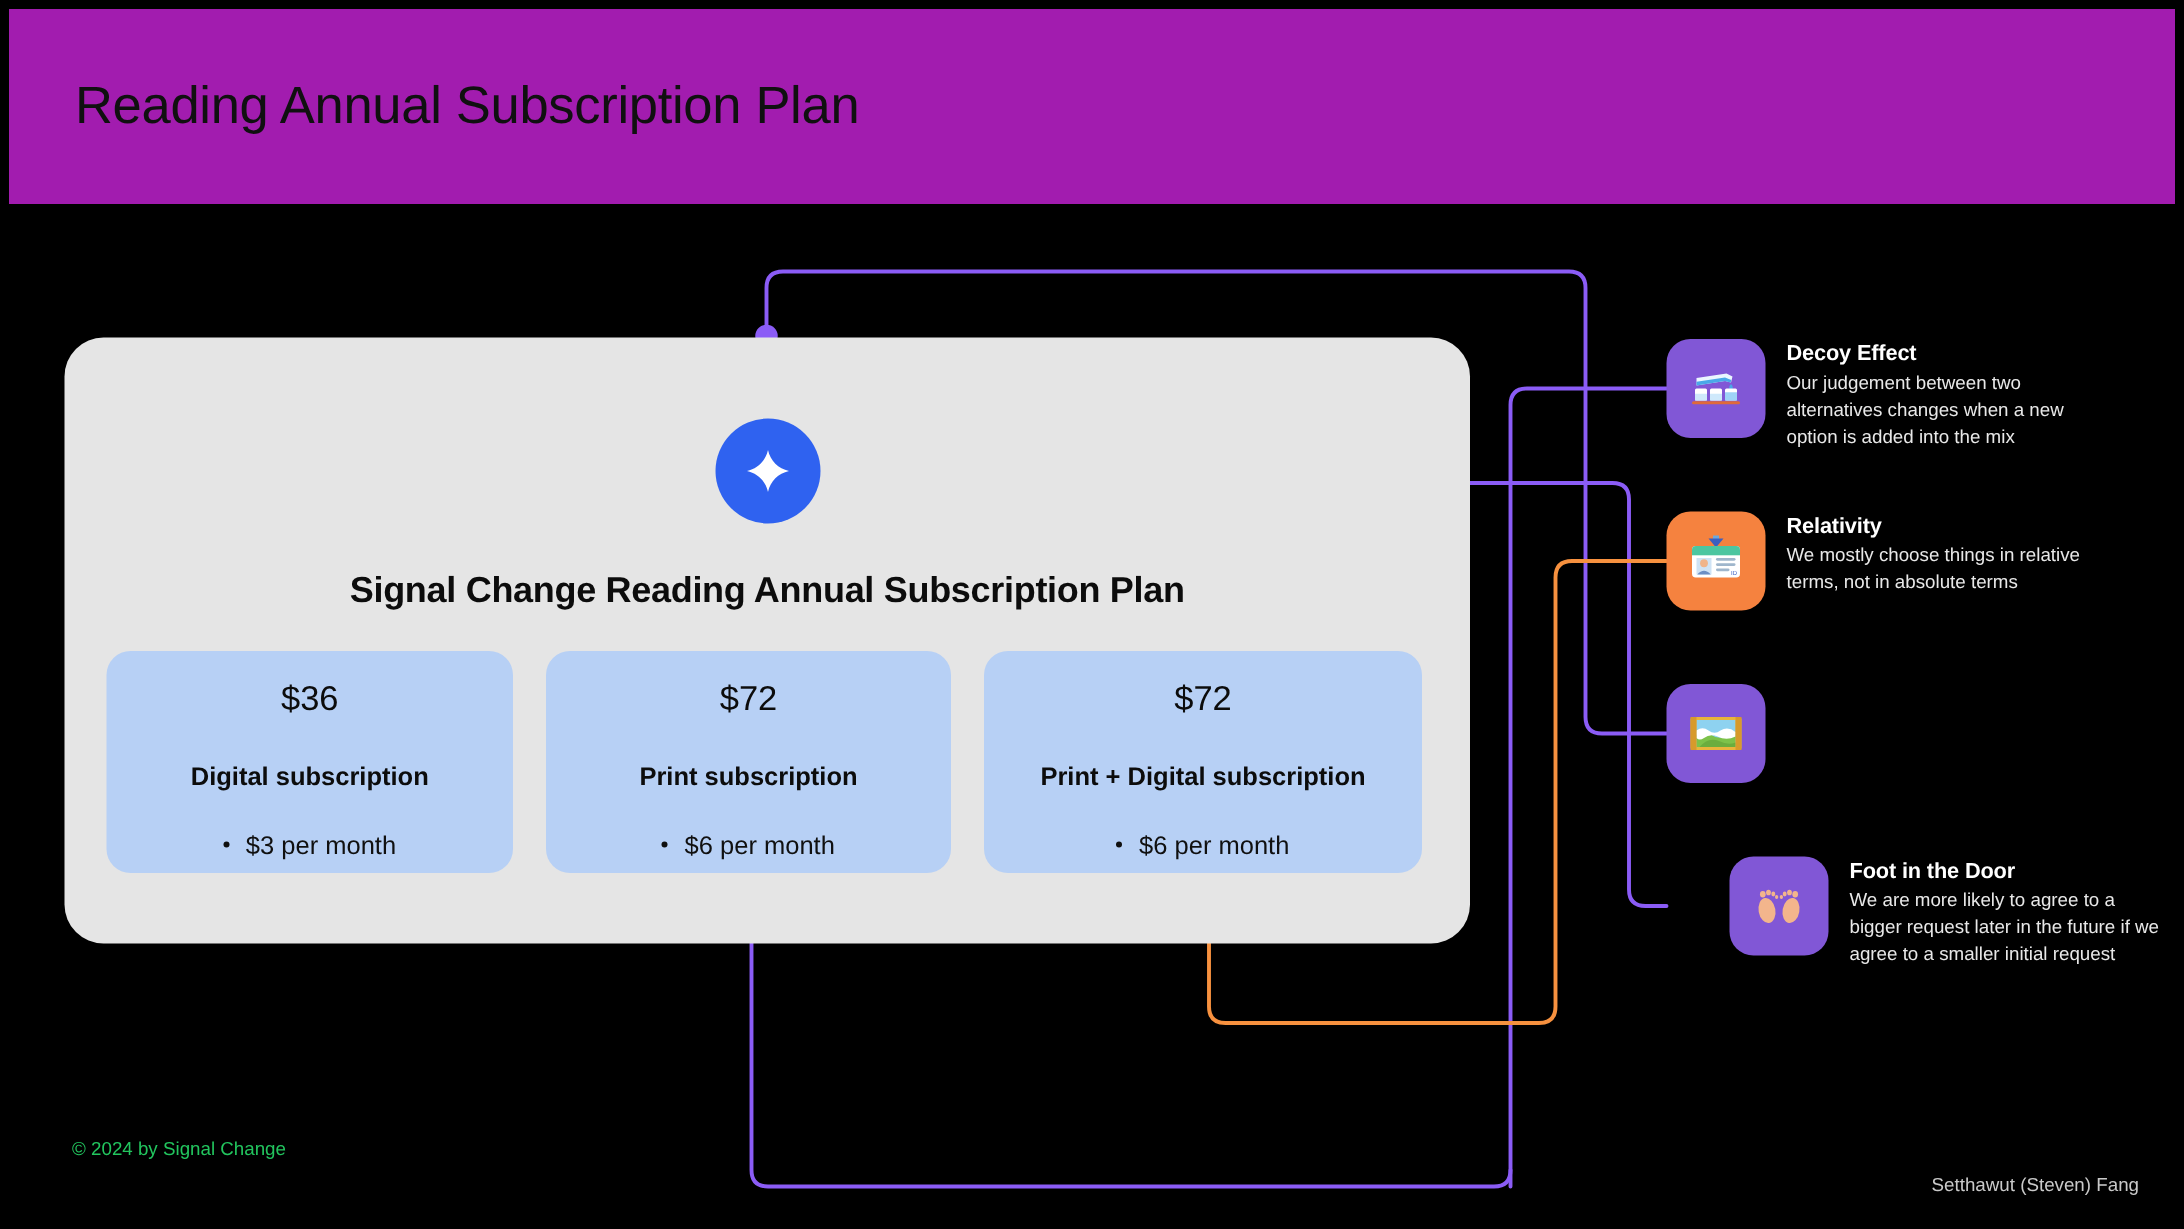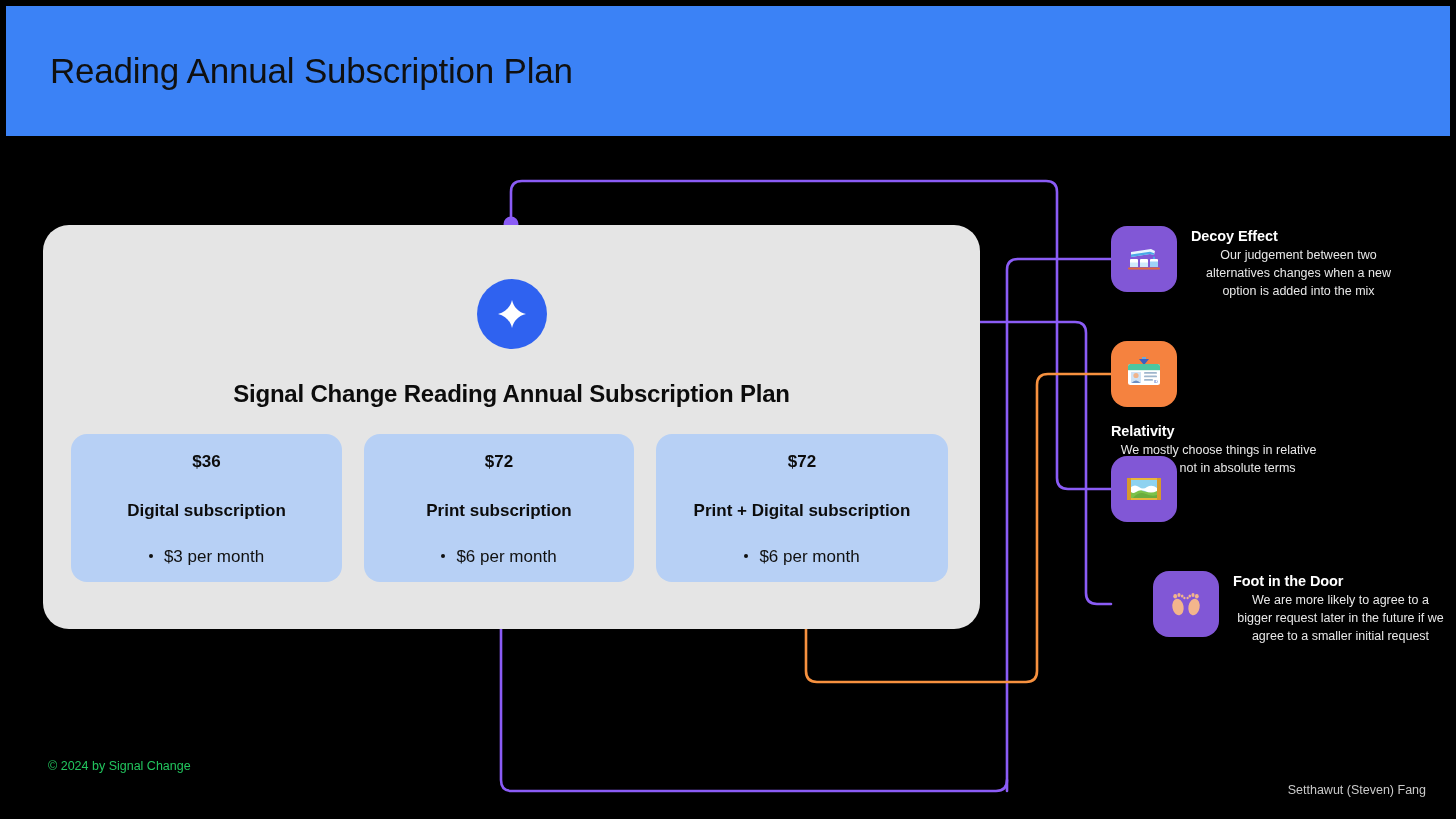--- a/index.html
+++ b/index.html
@@ -8,21 +8,21 @@
     background:#000000;
     font-family:"Liberation Sans","DejaVu Sans",sans-serif;
     overflow:hidden;
     position:relative;
   }
   #root{position:relative;width:1456px;height:819px;}
 
   
   .header{
     position:absolute;left:6px;top:6px;width:1444px;height:130px;
-    background:#3b82f6;
+    background:#a21caf;
     display:flex;align-items:center;
   }
   .header-title{
     margin-left:44px;
     font-size:35px;
     font-weight:400;
     color:#101010;
     letter-spacing:-0.2px;
     white-space:nowrap;
   }
@@ -54,21 +54,21 @@
   }
   .tier{
     background:#b7d0f5;border-radius:16px;
     height:148px;
     display:flex;flex-direction:column;align-items:center;
     padding-top:18px;box-sizing:border-box;
   }
   .tier-0{width:271px;}
   .tier-1{width:270px;}
   .tier-2{width:292px;}
-  .tier-price{font-size:17px;font-weight:700;color:#0c0c0c;}
+  .tier-price{font-size:23px;font-weight:400;color:#0c0c0c;}
   .tier-name{margin-top:29px;font-size:17px;font-weight:700;color:#0c0c0c;}
   .tier-bullets{margin:0;padding:0;list-style:none;margin-top:26px;}
   .tier-bullets li{
     font-size:17px;color:#101010;position:relative;padding-left:15px;
   }
   .tier-bullets li:before{
     content:"";position:absolute;left:0;top:7px;
     width:4px;height:4px;border-radius:50%;background:#101010;
   }
 
@@ -82,21 +82,21 @@
     display:flex;align-items:center;justify-content:center;
     overflow:hidden;
   }
   .bias-text{padding-top:2px;width:215px;}
   .bias-title{
     font-size:14.5px;font-weight:700;color:#ffffff;
     letter-spacing:-0.1px;
   }
   .bias-desc{
     margin-top:3px;
-    font-size:12.5px;line-height:1.42;color:#e8e8e8;font-weight:400;text-align:center;
+    font-size:12.5px;line-height:1.42;color:#e8e8e8;font-weight:400;
   }
 
   
   .footer-left{
     position:absolute;left:48px;top:759px;
     font-size:12.5px;color:#22c55e;
   }
   .footer-right{
     position:absolute;right:30px;top:783px;
     font-size:12.5px;color:#c9c9c9;
@@ -184,21 +184,21 @@
           <rect x="29" y="25.5" width="8" height="5.5" fill="#9ed3f7"></rect>
           <rect x="7" y="31.5" width="32" height="2" rx="1" fill="#e06a3a"></rect>
         </svg>
       </div>
       <div class="bias-text">
         <div class="bias-title">Decoy Effect</div>
         <div class="bias-desc">Our judgement between two alternatives changes when a new option is added into the mix</div>
       </div>
     </div>
 
-    <div class="bias" style="top:341px;left:0;flex-direction:column;">
+    <div class="bias" style="top:341px;left:0;">
       <div class="bias-icon" style="background:#f5823f;">
         <svg width="46" height="46" viewBox="0 0 46 46">
           <rect x="21" y="6" width="4" height="5" fill="#6fa8dc"></rect>
           <path d="M18 8 L28 8 L23 14 Z" fill="#3b5fc0"></path>
           <rect x="7" y="13" width="32" height="21" rx="2.5" fill="#ffffff"></rect>
           <rect x="7" y="13" width="32" height="6" rx="2.5" fill="#4cc6a0"></rect>
           <rect x="7" y="17" width="32" height="2.2" fill="#4cc6a0"></rect>
           <rect x="10" y="21" width="10" height="11" fill="#cfe3f5"></rect>
           <circle cx="15" cy="24.5" r="2.6" fill="#f0b48a"></circle>
           <path d="M10.5 32 q4.5 -5 9 0 Z" fill="#6d8fc4"></path>

